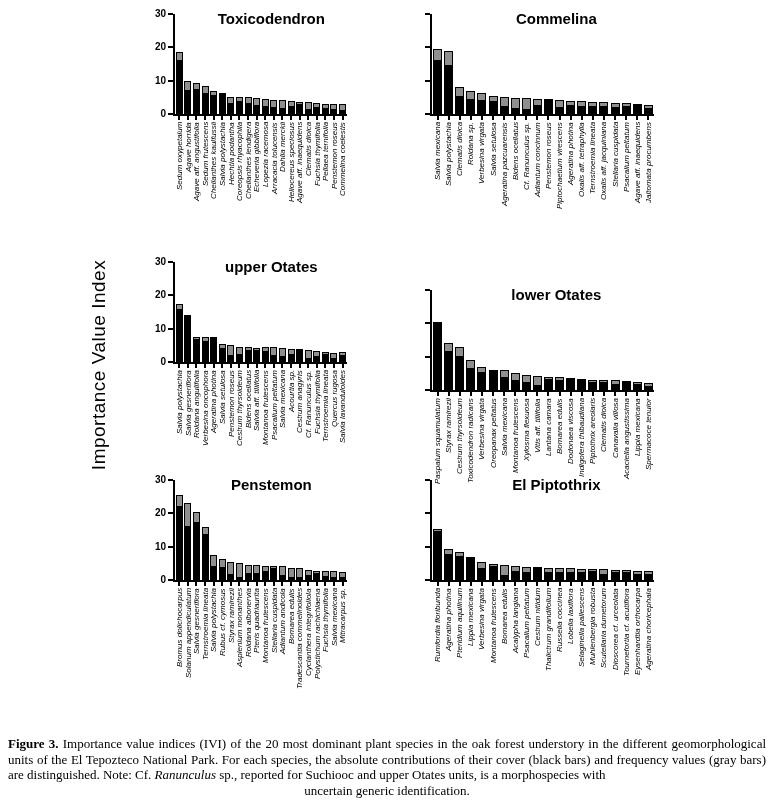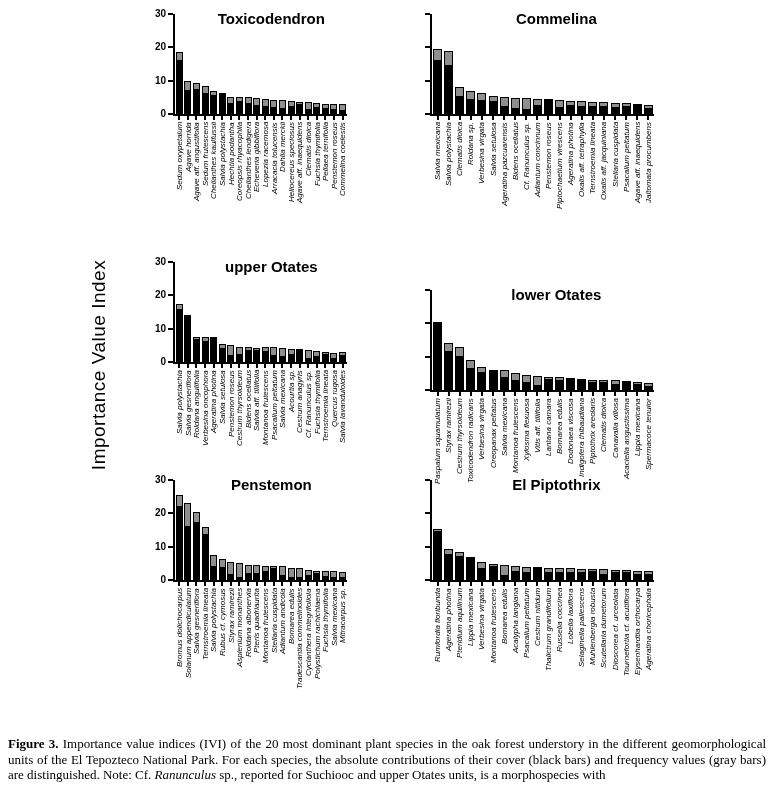--- a/index.html
+++ b/index.html
@@ -1084,14 +1084,15 @@
           <div class="lslot" style="width: 11.1px;">
             <div class="xtick"></div>
             <div class="sp">Ageratina choricephala</div>
           </div>
         </div>
       </div>
     </div>
 
   <div id="caption">
     <div><b>Figure 3.</b><span> Importance value indices (IVI) of the 20 most dominant plant species in the oak forest understory in the different geomorphological units of the El Tepozteco National Park. For each species, the absolute contributions of their cover (black bars) and frequency values (gray bars) are distinguished. Note: Cf. </span><i>Ranunculus</i><span> sp., reported for Suchiooc and upper Otates units, is a morphospecies with</span></div>
+    <div class="cap-last">uncertain generic identification.</div>
   </div>
 </div>
 
 </body></html>

